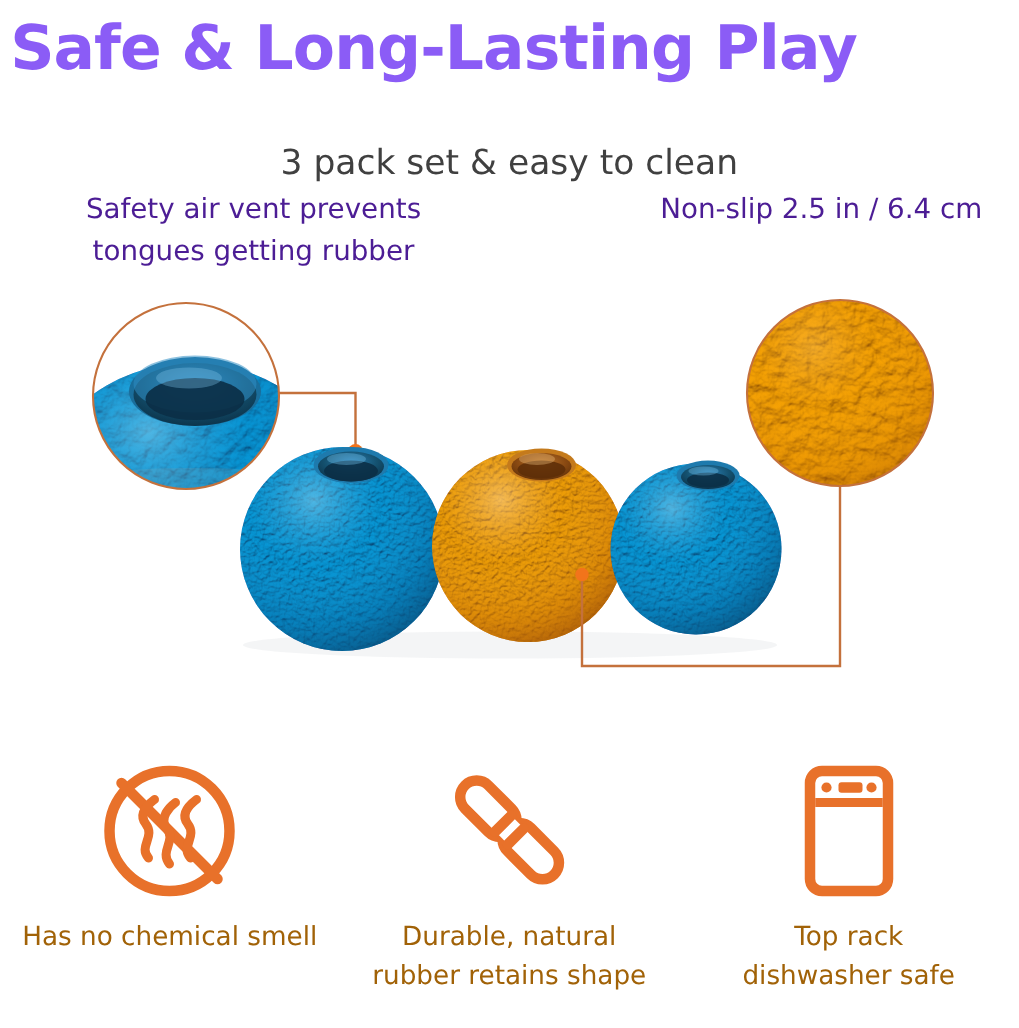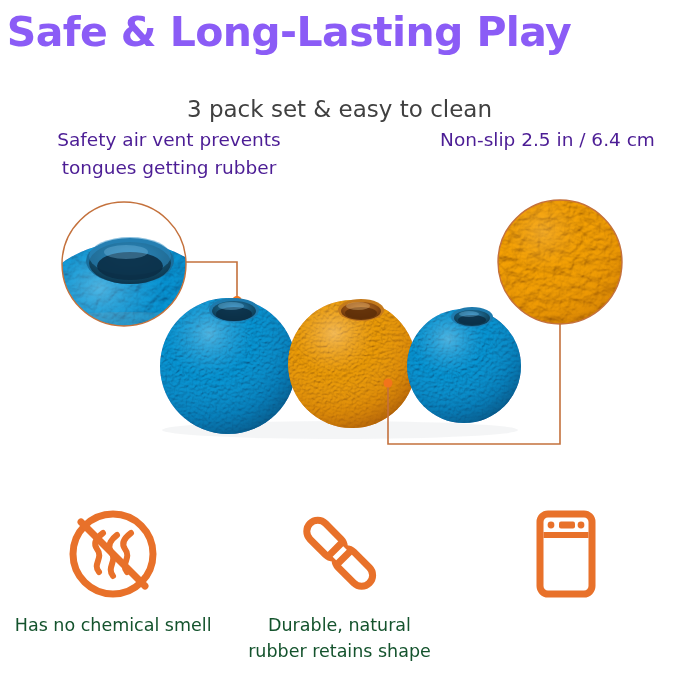--- a/index.html
+++ b/index.html
@@ -94,21 +94,21 @@
     align-items: center;
   }
   .feature-icon {
     height: 112px;
     display: flex;
     align-items: center;
     justify-content: center;
   }
   .feature-caption {
     font-size: 17.5px;
-    color: #14532d;
+    color: #a16207;
     line-height: 26px;
     text-align: center;
     margin-top: 2px;
   }
   .feature-caption .line { display: block; white-space: nowrap; }
 </style>
 </head>
 <body>
 
 <div id="header">
@@ -300,15 +300,19 @@
   <div class="feature">
     <div class="feature-icon">
       <svg width="104" height="104" viewBox="0 0 104 104" xmlns="http://www.w3.org/2000/svg">
         <rect x="26" y="12" width="52" height="80" rx="8" ry="8" fill="none" stroke="#E8712A" stroke-width="7"></rect>
         <line x1="29.5" y1="33" x2="74.5" y2="33" stroke="#E8712A" stroke-width="6"></line>
         <circle cx="37" cy="23" r="3.4" fill="#E8712A"></circle>
         <circle cx="67" cy="23" r="3.4" fill="#E8712A"></circle>
         <rect x="45" y="19.5" width="16" height="7" rx="2" ry="2" fill="#E8712A"></rect>
       </svg>
     </div>
+    <div class="feature-caption">
+      <span class="line">Top rack</span>
+      <span class="line">dishwasher safe</span>
+    </div>
   </div>
 
 </div>
 
 </body></html>

